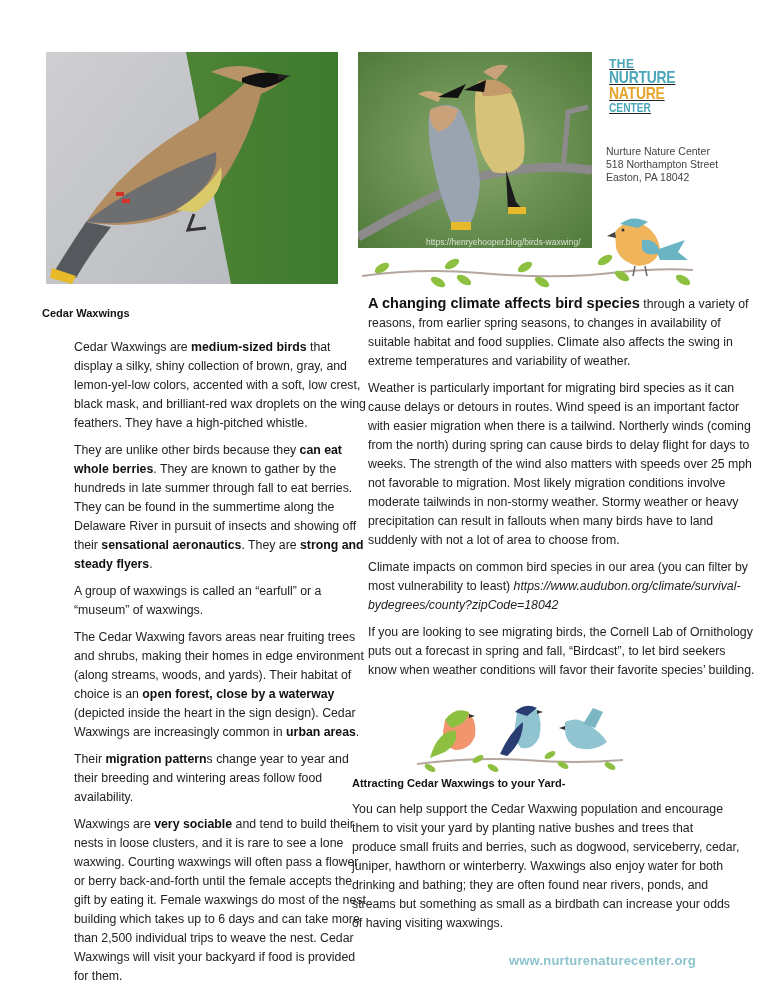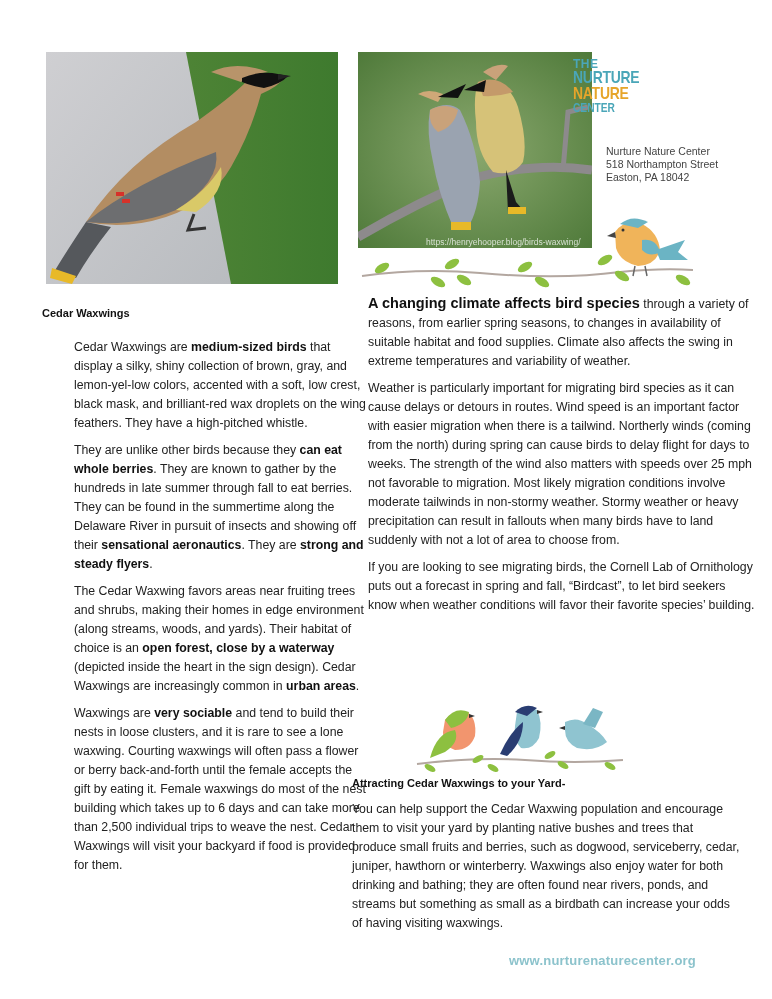--- a/index.html
+++ b/index.html
@@ -1,21 +1,21 @@
 <!DOCTYPE html>
 <html><head>
   <meta charset="utf-8">
   <style>
     html, body { margin: 0; padding: 0; background: #ffffff; }
     body { width: 772px; height: 999px; position: relative; overflow: hidden;
       font-family: "Liberation Sans", sans-serif; color: #222; }
     .abs { position: absolute; }
     .photo { overflow: hidden; }
     .photo svg { display: block; width: 100%; height: 100%; }
-    .logo { left: 573px; top: 58px; width: 120px; font-family: "Liberation Sans", sans-serif; }
+    .logo { left: 609px; top: 58px; width: 120px; font-family: "Liberation Sans", sans-serif; text-decoration: underline; }
     .logo .l1 { font-size: 12px; font-weight: bold; color: #4aa6b8; letter-spacing: 0.5px; line-height: 12px; }
     .logo .l2 { font-size: 17px; font-weight: bold; line-height: 16px; letter-spacing: -0.3px;
       transform: scaleX(0.82); transform-origin: left; }
     .logo .l2.teal { color: #4aa6b8; }
     .logo .l2.gold { color: #e6a52a; }
     .logo .l3 { font-size: 12px; font-weight: bold; color: #4aa6b8; line-height: 13px; transform: scaleX(0.85); transform-origin: left; }
     .address { left: 606px; top: 145px; font-size: 10.5px; color: #444; line-height: 13px; }
     .col { font-size: 12.3px; line-height: 19px; color: #222; }
     .col p { margin: 0 0 8px 0; }
     .col b { font-weight: bold; color: #111; }
@@ -128,27 +128,30 @@
     <path d="M255,22 L247,26 L256,28 Z" fill="#444"></path>
     <circle cx="263" cy="20" r="1.5" fill="#333"></circle>
     <path d="M275,56 L273,66 M285,56 L287,66" stroke="#666" stroke-width="1.5"></path>
   </svg>
 </div>
 
 <div class="abs heading" style="left:42px; top:307px;">Cedar Waxwings</div>
 <div class="abs col left-col">
   <p><span>Cedar Waxwings are </span><b>medium-sized birds</b><span> that display a silky, shiny collection of brown, gray, and lemon-yel-low colors, accented with a soft, low crest, black mask, and brilliant-red wax droplets on the wing feathers. They have a high-pitched whistle.</span></p>
   <p><span>They are unlike other birds because they </span><b>can eat whole berries</b><span>. They are known to gather by the hundreds in late summer through fall to eat berries. They can be found in the summertime along the Delaware River in pursuit of insects and showing off their </span><b>sensational aeronautics</b><span>. They are </span><b>strong and steady flyers</b><span>.</span></p>
+  <p>A group of waxwings is called an “earfull” or a “museum” of waxwings.</p>
   <p><span>The Cedar Waxwing favors areas near fruiting trees and shrubs, making their homes in edge environment (along streams, woods, and yards). Their habitat of choice is an </span><b>open forest, close by a waterway</b><span> (depicted inside the heart in the sign design). Cedar Waxwings are increasingly common in </span><b>urban areas</b><span>.</span></p>
+  <p><span>Their </span><b>migration pattern</b><span>s change year to year and their breeding and wintering areas follow food availability.</span></p>
   <p><span>Waxwings are </span><b>very sociable</b><span> and tend to build their nests in loose clusters, and it is rare to see a lone waxwing. Courting waxwings will often pass a flower or berry back-and-forth until the female accepts the gift by eating it. Female waxwings do most of the nest building which takes up to 6 days and can take more than 2,500 individual trips to weave the nest. Cedar Waxwings will visit your backyard if food is provided for them.</span></p>
 </div>
 
 <div class="abs col right-col">
   <p><span class="lead">A changing climate affects bird species</span><span> through a variety of reasons, from earlier spring seasons, to changes in availability of suitable habitat and food supplies. Climate also affects the swing in extreme temperatures and variability of weather.</span></p>
   <p>Weather is particularly important for migrating bird species as it can cause delays or detours in routes. Wind speed is an important factor with easier migration when there is a tailwind. Northerly winds (coming from the north) during spring can cause birds to delay flight for days to weeks. The strength of the wind also matters with speeds over 25 mph not favorable to migration.  Most likely migration conditions involve moderate tailwinds in non-stormy weather. Stormy weather or heavy precipitation can result in fallouts when many birds have to land suddenly with not a lot of area to choose from.</p>
+  <p><span>Climate impacts on common bird species in our area (you can filter by most vulnerability to least) </span><i>https://www.audubon.org/climate/survival-bydegrees/county?zipCode=18042</i></p>
   <p>If you are looking to see migrating birds, the Cornell Lab of Ornithology puts out a forecast in spring and fall, “Birdcast”, to let bird seekers know when weather conditions will favor their favorite species’ building.</p>
 </div>
 
 <div class="abs" style="left:415px; top:702px; width:210px; height:70px;">
   <svg viewBox="0 0 210 70" width="210" height="70">
     <path d="M2,62 Q60,55 110,58 Q160,62 208,58" stroke="#b3a7a0" stroke-width="2" fill="none"></path>
     <g fill="#8dc040">
       <ellipse cx="15" cy="66" rx="6" ry="3" transform="rotate(30 15 66)"></ellipse>
       <ellipse cx="63" cy="57" rx="6" ry="3" transform="rotate(-30 63 57)"></ellipse>
       <ellipse cx="78" cy="66" rx="6" ry="3" transform="rotate(30 78 66)"></ellipse>

